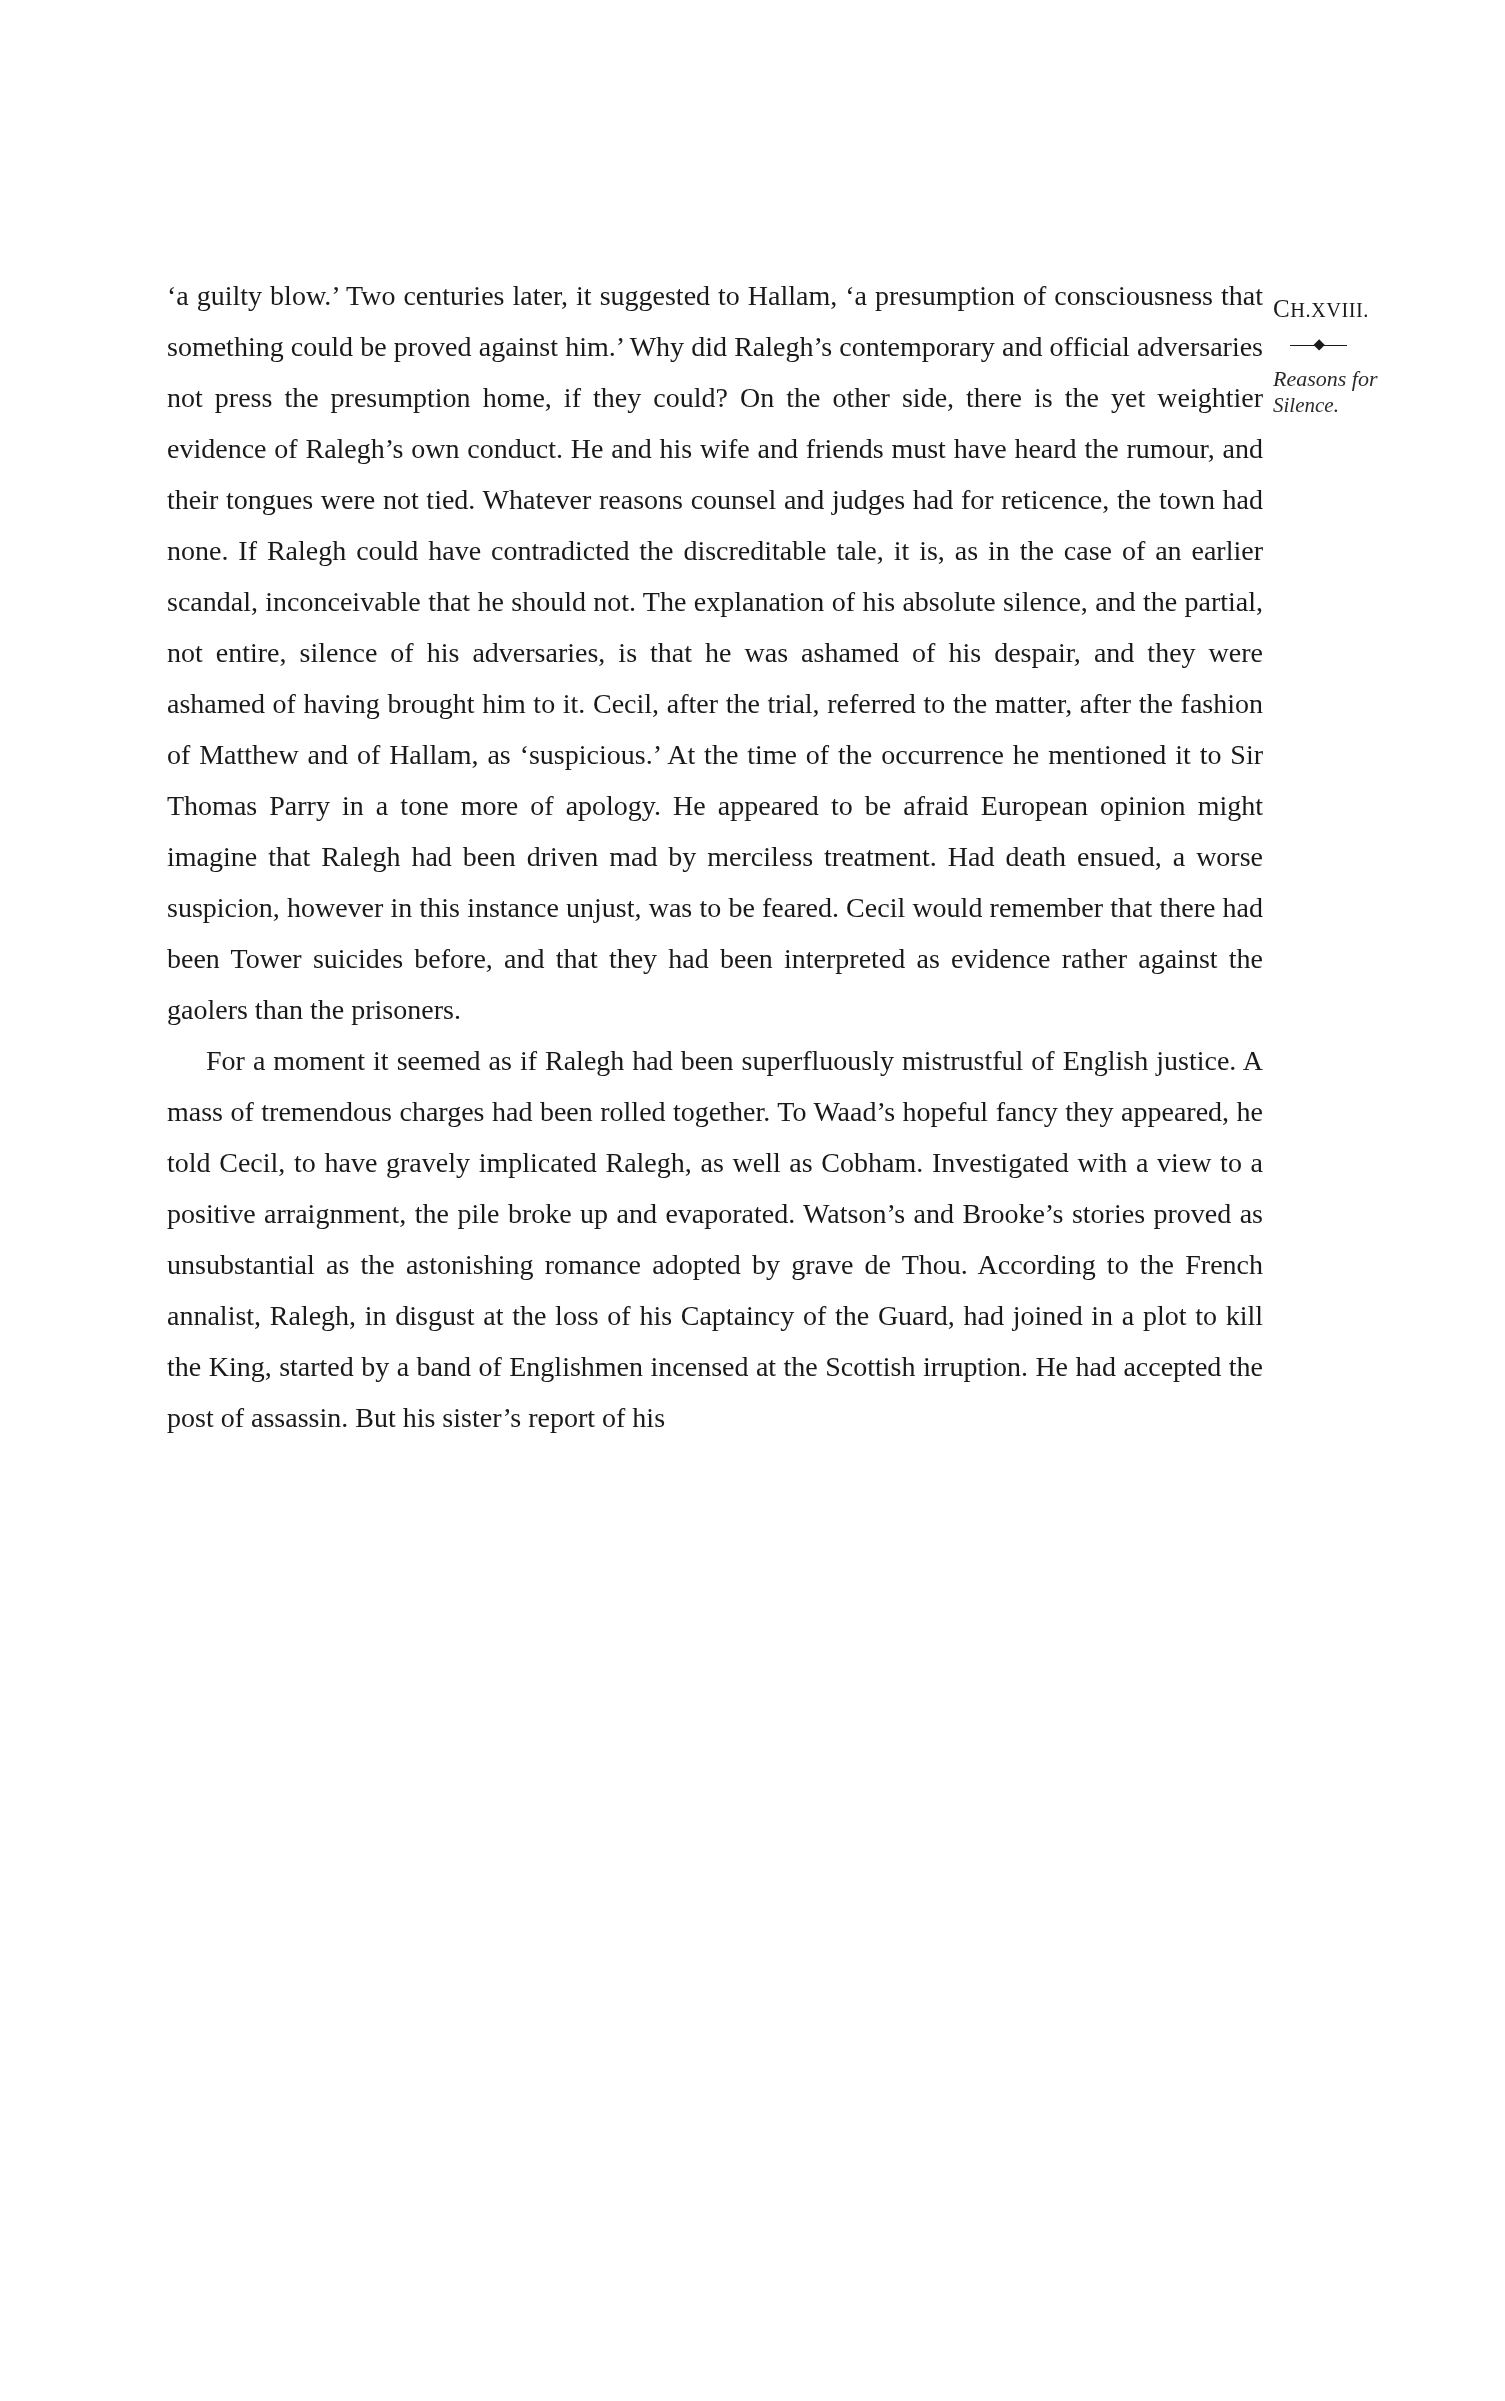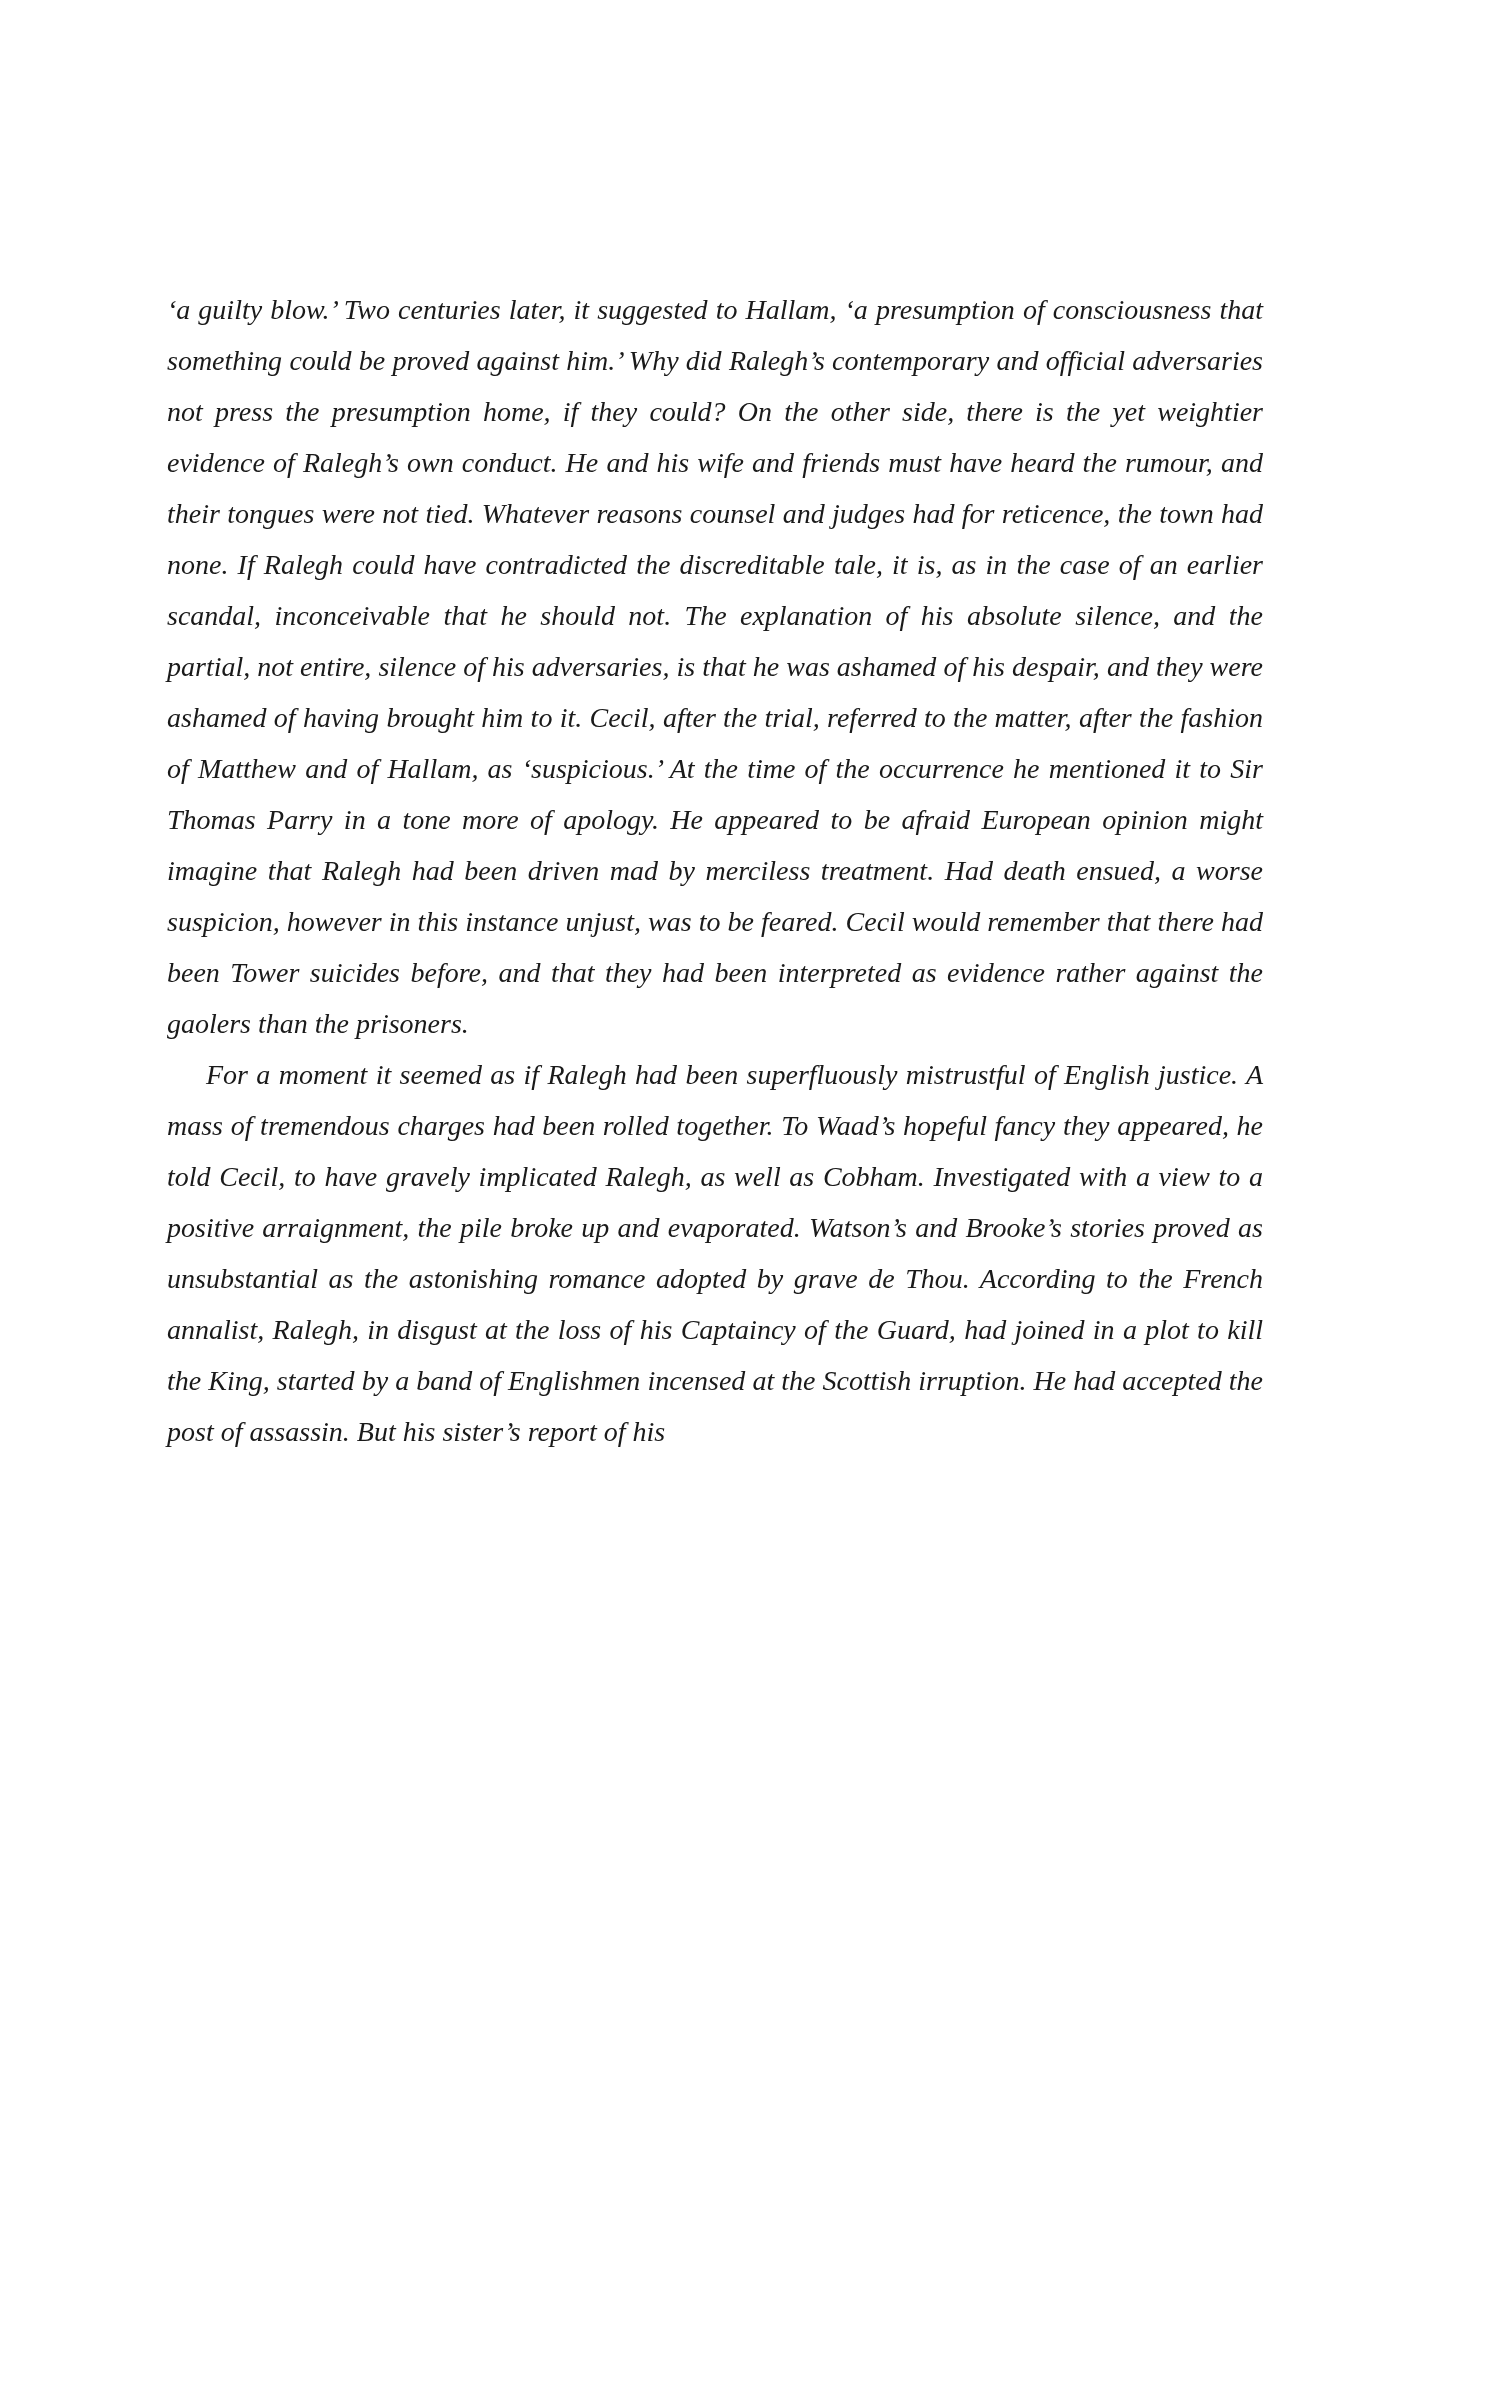--- a/index.html
+++ b/index.html
@@ -44,28 +44,27 @@
     position: absolute;
     right: 26px;
     top: 1.9px;
     font-size: 35px;
     letter-spacing: 0.9px;
     font-family: "Liberation Serif", serif;
   }
   
   .textblock {
     position: absolute;
-    top: 284px;
+    top: 270px;
     left: 167px;
     width: 1096px;
     font-size: 28px;
     line-height: 51px;
     text-align: justify;
     text-justify: inter-word;
-    font-style: italic;
   }
   .textblock p {
     margin: 0;
     text-indent: 0;
   }
   .textblock p.indent {
     text-indent: 39px;
   }
   
   .margin-note {
@@ -115,20 +114,31 @@
     display: block;
     font-size: 21px;
   }
 </style>
 </head>
 <body>
 
 <div class="page">
 
 
+  <div class="margin-note">
+    <div class="margin-chap"><span>C</span><span class="small">H.XVIII.</span></div>
+    <div class="margin-orn">
+      <div class="bar"></div>
+      <div class="dot"></div>
+    </div>
+    <div class="margin-label">
+      <span>Reasons for</span>
+      <span class="line2">Silence.</span>
+    </div>
+  </div>
 
   <div class="textblock">
     <p>‘a guilty blow.’   Two centuries later, it suggested to Hallam, ‘a presumption of consciousness that something could be proved against him.’   Why did Ralegh’s contemporary and official adversaries not press the presumption home, if they could?   On the other side, there is the yet weightier evidence of Ralegh’s own conduct.   He and his wife and friends must have heard the rumour, and their tongues were not tied.   Whatever reasons counsel and judges had for reticence, the town had none.   If Ralegh could have contradicted the discreditable tale, it is, as in the case of an earlier scandal, inconceivable that he should not.   The explanation of his absolute silence, and the partial, not entire, silence of his adversaries, is that he was ashamed of his despair, and they were ashamed of having brought him to it.   Cecil, after the trial, referred to the matter, after the fashion of Matthew and of Hallam, as ‘suspicious.’   At the time of the occurrence he mentioned it to Sir Thomas Parry in a tone more of apology.   He appeared to be afraid European opinion might imagine that Ralegh had been driven mad by merciless treatment.   Had death ensued, a worse suspicion, however in this instance unjust, was to be feared.   Cecil would remember that there had been Tower suicides before, and that they had been interpreted as evidence rather against the gaolers than the prisoners.</p>
     <p class="indent">For a moment it seemed as if Ralegh had been superfluously mistrustful of English justice.   A mass of tremendous charges had been rolled together.   To Waad’s hopeful fancy they appeared, he told Cecil, to have gravely implicated Ralegh, as well as Cobham.   Investigated with a view to a positive arraignment, the pile broke up and evaporated.   Watson’s and Brooke’s stories proved as unsubstantial as the astonishing romance adopted by grave de Thou.   According to the French annalist, Ralegh, in disgust at the loss of his Captaincy of the Guard, had joined in a plot to kill the King, started by a band of Englishmen incensed at the Scottish irruption.   He had accepted the post of assassin.   But his sister’s report of his</p>
   </div>
 
 </div>
 
 
 </body></html>

